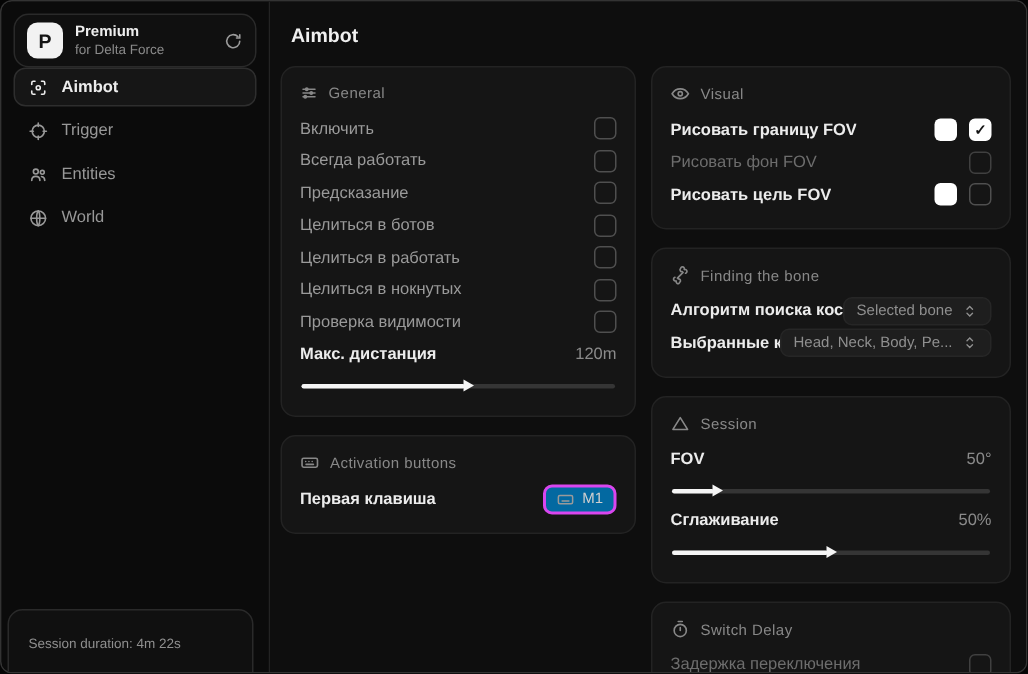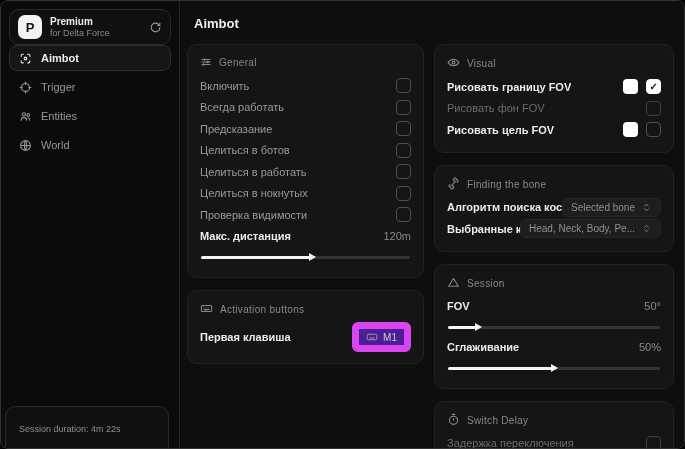--- a/index.html
+++ b/index.html
@@ -40,21 +40,21 @@
   .checkbox { width:15px; height:15px; border:1.5px solid #4f4f4f; border-radius:4px; flex:none; cursor:pointer; position:relative; }
   .row.dim .checkbox { border-color:#404040; }
   .checkbox.checked { background:#fff; border-color:#fff; }
   .checkbox.checked::after { content:"\2713"; position:absolute; left:2.5px; top:.5px; font-size:10px; font-weight:bold; color:#141414; }
   .swatch { width:15px; height:15px; border-radius:4px; background:#fff; flex:none; cursor:pointer; }
 
   .slider { position:relative; height:3px; background:#353535; border-radius:2px; margin:9px 1px 7px; cursor:pointer; }
   .slider .fill { position:absolute; left:0; top:0; height:3px; background:#f5f5f5; border-radius:2px; }
   .slider .fill::after { content:""; position:absolute; right:-6px; top:-3px; border-left:7px solid #f5f5f5; border-top:4.5px solid transparent; border-bottom:4.5px solid transparent; }
 
-  .keybtn { display:flex; align-items:center; gap:5px; background:#4c1d95; border:7px solid #d946ef; border-radius:6px; padding:2px 7px; font-size:10px; color:#cfcfcf; cursor:pointer; flex:none; }
+  .keybtn { display:flex; align-items:center; gap:5px; background:#0369a1; border:2px solid #d946ef; border-radius:6px; padding:2px 7px; font-size:10px; color:#cfcfcf; cursor:pointer; flex:none; }
   .keybtn svg { color:#9a9a9a; }
   .select { display:flex; align-items:center; gap:6px; background:#1e1e1e; border:1px solid #262626; border-radius:6px; padding:3px 8px; font-size:10px; color:#8f8f8f; white-space:nowrap; cursor:pointer; flex:none;justify-content:center; }
   svg { display:block; }
 </style>
 </head>
 <body>
 
 <div class="window">
 
   <div class="sidebar">

